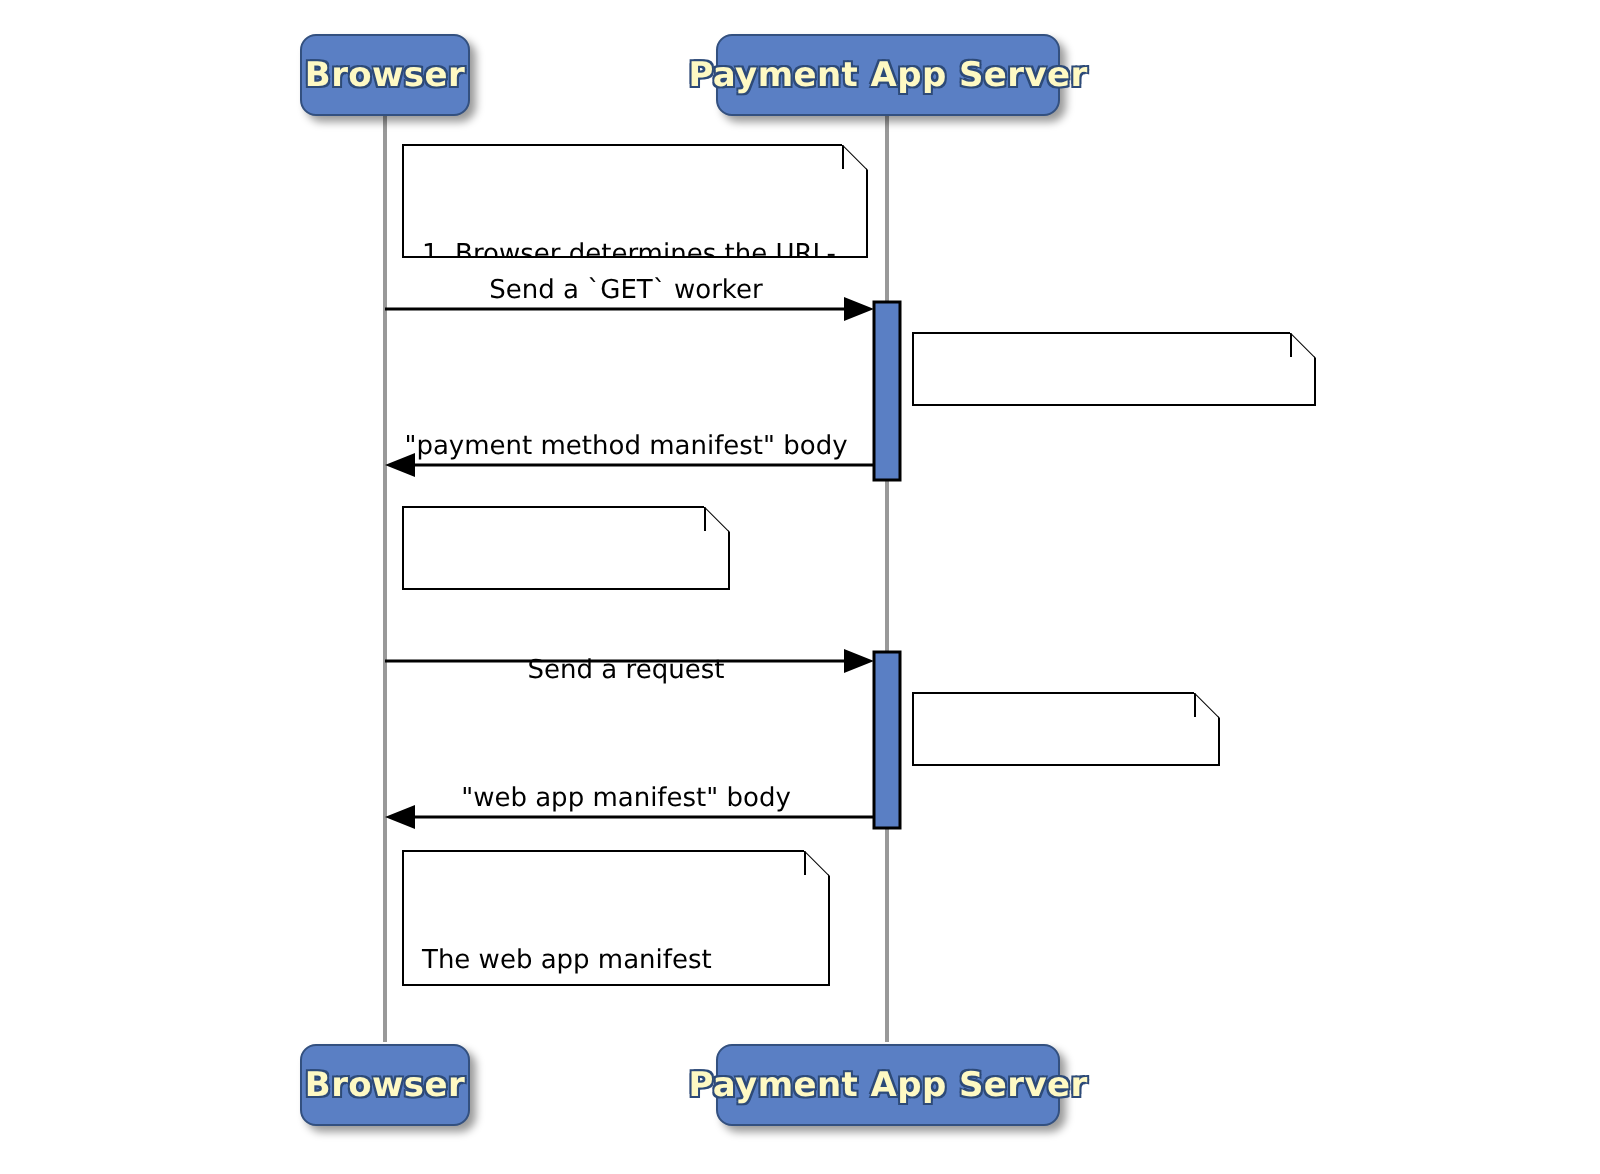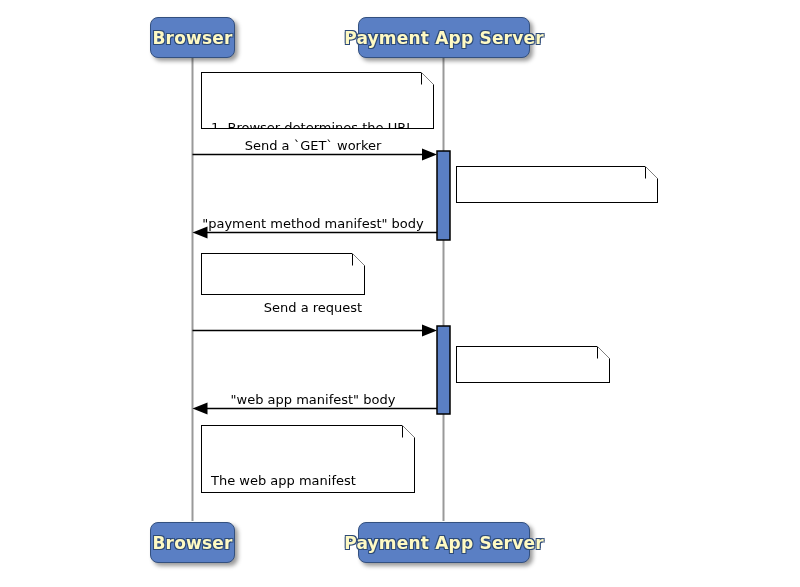--- a/index.html
+++ b/index.html
@@ -189,17 +189,17 @@
     </svg>
     <span>The web app manifest includes
 either a service worker location or
 a signature of the native app.</span>
   </div>
 
   <div class="msg-label" style="left:313px; top:138px;">Send a `GET` worker</div>
 
   <div class="msg-label" style="left:313px; top:216px;">"payment method manifest" body</div>
 
-  <div class="msg-label" style="left:313px; top:300px;text-align:right;">Send a request</div>
+  <div class="msg-label" style="left:313px; top:328px;text-align:right;">Send a request</div>
 
   <div class="msg-label" style="left:313px; top:392px;">"web app manifest" body</div>
 
 </div>
 
 </body></html>

